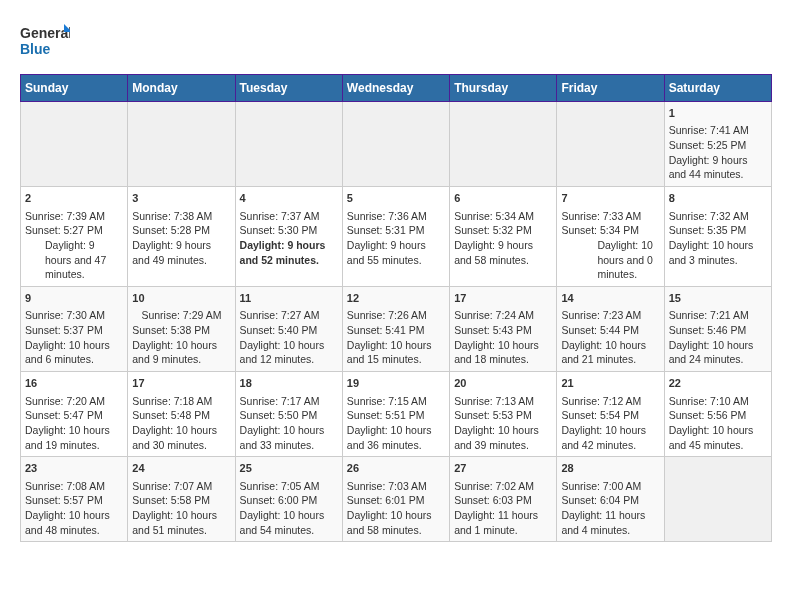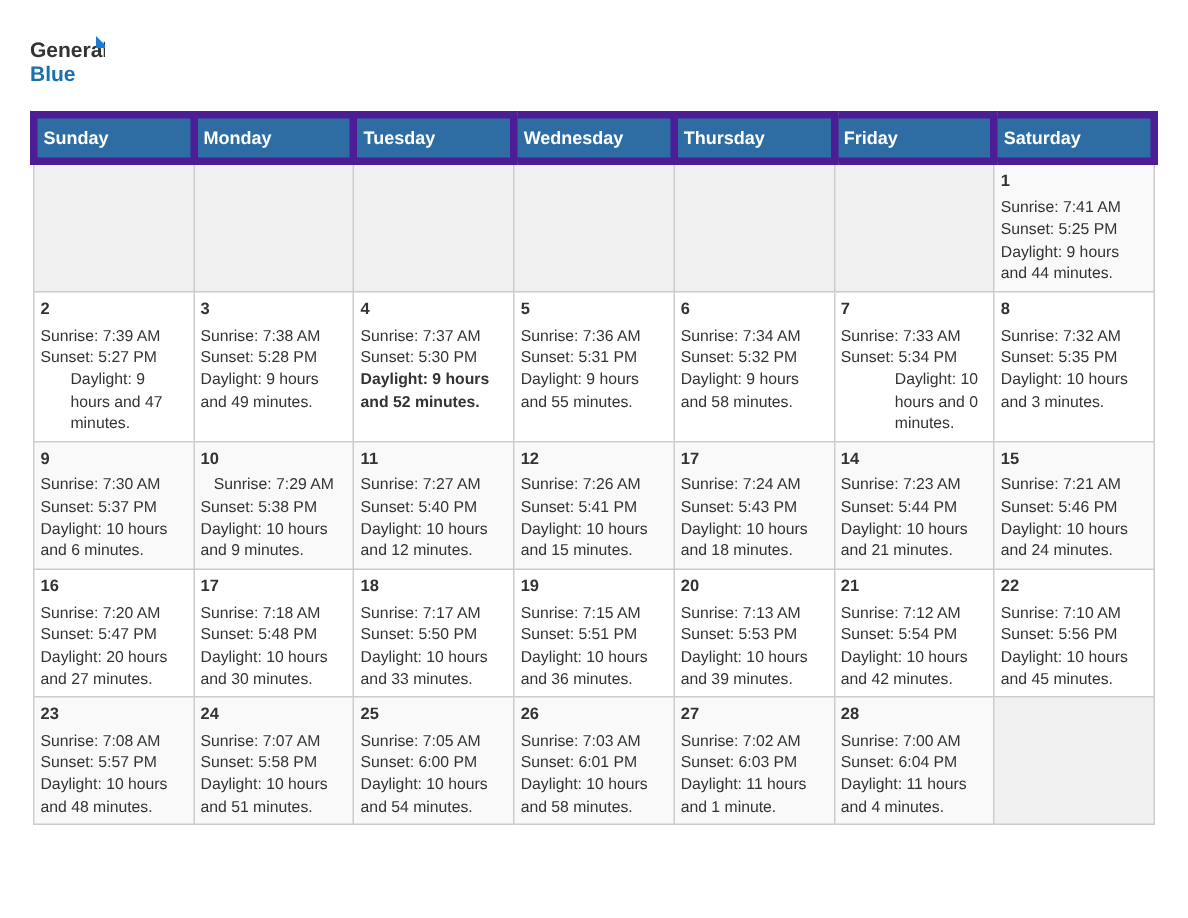--- a/index.html
+++ b/index.html
@@ -38,21 +38,21 @@
       border-collapse: collapse;
       font-size: 11px;
     }
     thead tr th {
       background-color: #2e6da4;
       color: white;
       padding: 6px 4px;
       text-align: left;
       font-size: 12px;
       font-weight: bold;
-      border: 5px solid #4c1d95;
+      border: 1px solid #4c1d95;
     }
     tbody tr td {
       border: 1px solid #ccc;
       vertical-align: top;
       padding: 4px;
       width: calc(100% / 7);
       height: 80px;
       background: #fff;
       color: #333;
       font-size: 10.5px;
@@ -135,21 +135,21 @@
           <span style="display:block;font-weight:bold;">Daylight: 9 hours and 52 minutes.</span>
         </td>
         <td>
           <span class="day-num">5</span>
           <span style="display:block;">Sunrise: 7:36 AM</span>
           <span style="display:block;">Sunset: 5:31 PM</span>
           <span style="display:block;">Daylight: 9 hours and 55 minutes.</span>
         </td>
         <td>
           <span class="day-num">6</span>
-          <span style="display:block;">Sunrise: 7:34 AM</span>
+          <span style="display:block;">Sunrise: 5:34 AM</span>
           <span style="display:block;">Sunset: 5:32 PM</span>
           <span style="display:block;">Daylight: 9 hours and 58 minutes.</span>
         </td>
         <td>
           <span class="day-num">7</span>
           <span style="display:block;">Sunrise: 7:33 AM</span>
           <span style="display:block;">Sunset: 5:34 PM</span>
           <span style="display:block;margin-left:36px;">Daylight: 10 hours and 0 minutes.</span>
         </td>
         <td>
@@ -201,21 +201,21 @@
           <span style="display:block;">Sunrise: 7:21 AM</span>
           <span style="display:block;">Sunset: 5:46 PM</span>
           <span style="display:block;">Daylight: 10 hours and 24 minutes.</span>
         </td>
       </tr>
       <tr>
         <td>
           <span class="day-num">16</span>
           <span style="display:block;">Sunrise: 7:20 AM</span>
           <span style="display:block;">Sunset: 5:47 PM</span>
-          <span style="display:block;">Daylight: 20 hours and 27 minutes.</span>
+          <span style="display:block;">Daylight: 10 hours and 19 minutes.</span>
         </td>
         <td>
           <span class="day-num">17</span>
           <span style="display:block;">Sunrise: 7:18 AM</span>
           <span style="display:block;">Sunset: 5:48 PM</span>
           <span style="display:block;">Daylight: 10 hours and 30 minutes.</span>
         </td>
         <td>
           <span class="day-num">18</span>
           <span style="display:block;">Sunrise: 7:17 AM</span>

